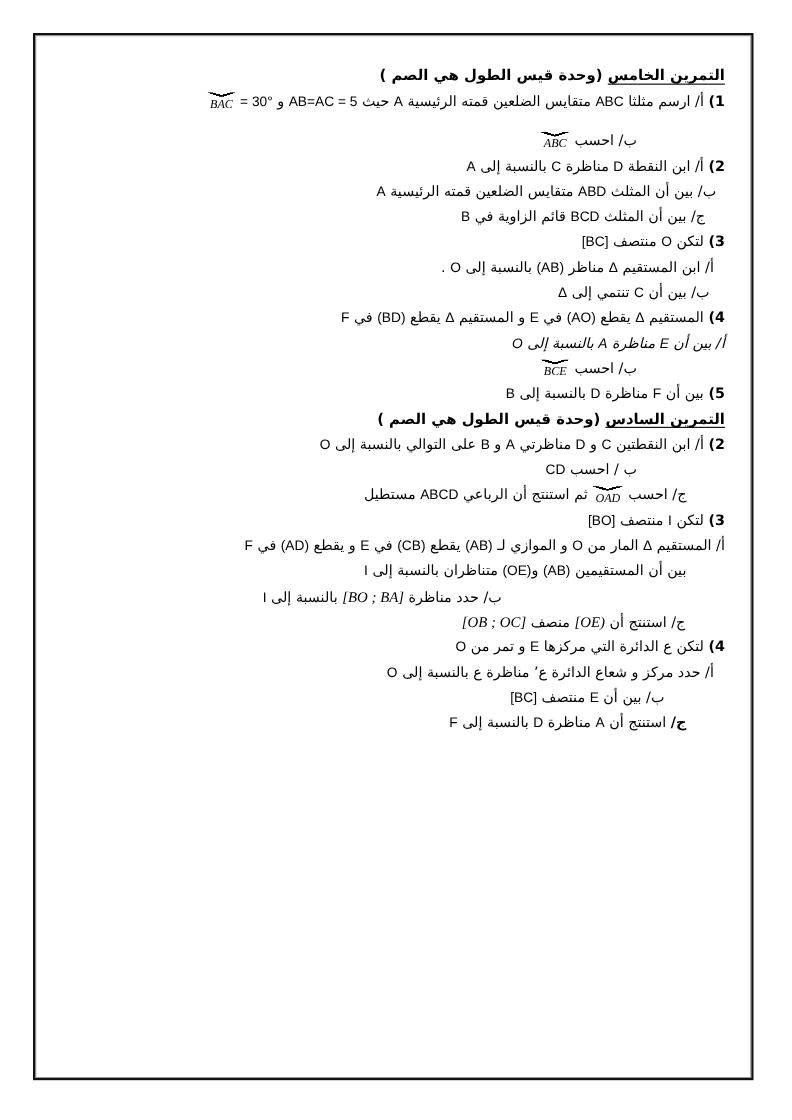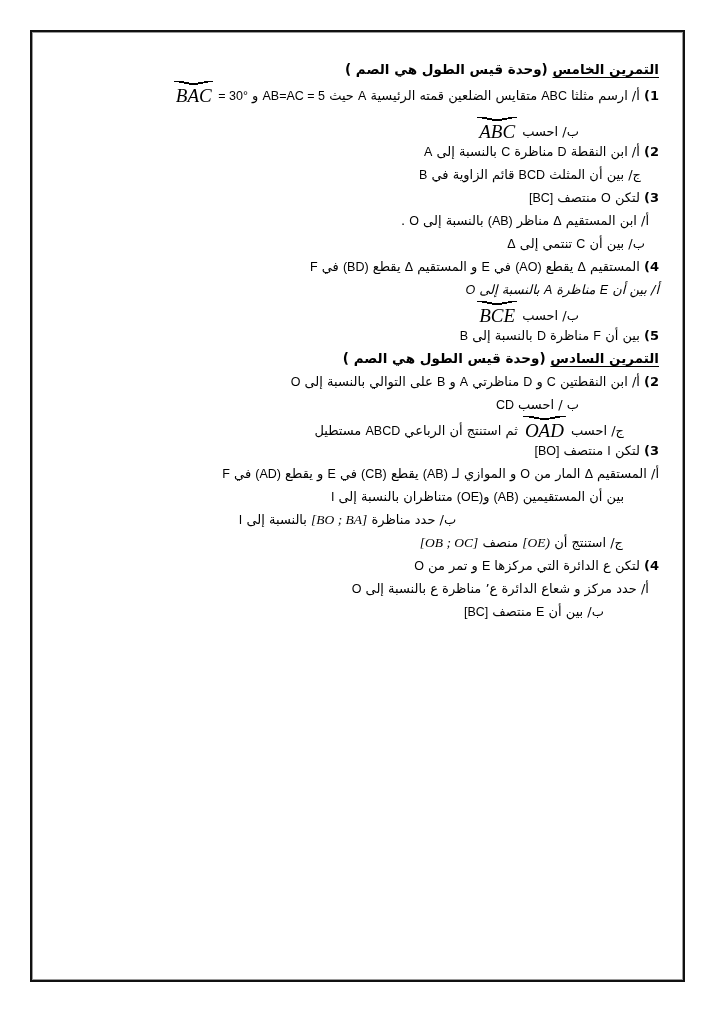--- a/index.html
+++ b/index.html
@@ -20,54 +20,56 @@
   }
   .line{white-space:nowrap;height:23px;}
   .title-line{font-weight:bold;font-size:13.5px;}
   .r-ar{font-family:"DejaVu Sans",sans-serif;}
   .r-arb{font-family:"DejaVu Sans",sans-serif;font-weight:bold;}
   .r-aru{font-family:"DejaVu Sans",sans-serif;font-weight:bold;text-decoration:underline;text-underline-offset:3px;}
   .r-lt{font-family:"Liberation Sans","DejaVu Sans",sans-serif;font-size:12.5px;}
   .r-mi{font-family:"Liberation Serif","DejaVu Serif",serif;font-style:italic;font-size:13.5px;}
   .hat{
     position:relative;display:inline-block;
-    font-family:"Liberation Serif","DejaVu Serif",serif;font-style:italic;font-size:19px;
+    font-family:"Liberation Serif","DejaVu Serif",serif;font-style:italic;font-size:11px;
     padding:5px 3px 0;line-height:1.1;vertical-align:-2px;
   }
   .hat::before{
     content:"";position:absolute;top:0;left:1px;right:1px;height:4px;
     background:
       linear-gradient(to top right,transparent 44%,#000 44%,#000 68%,transparent 68%) no-repeat 0 0/51% 100%,
       linear-gradient(to bottom right,transparent 32%,#000 32%,#000 56%,transparent 56%) no-repeat 100% 0/51% 100%;
   }
   .r-grp{direction:ltr;}
 </style>
 </head>
 <body>
 
 <div class="frame">
   <div class="content">
       <div class="line title-line"><span class="r-aru">التمرين الخامس</span><span class="r-arb">  (وحدة قيس الطول هي الصم )</span></div>
       <div class="line" style="margin-right: 0px;"><span class="r-arb">1)</span><span class="r-ar"> أ/ ارسم مثلثا </span><span class="r-lt" dir="ltr">ABC</span><span class="r-ar"> متقايس الضلعين قمته الرئيسية </span><span class="r-lt" dir="ltr">A</span><span class="r-ar"> حيث </span><span class="r-lt" dir="ltr">AB=AC = 5</span><span class="r-ar"> و </span><span class="r-grp" dir="ltr"><span class="hat" dir="ltr">BAC</span><span class="r-lt" dir="ltr"> = 30°</span></span></div>
       <div class="line" style="margin-right: 80px; margin-top: 13px;"><span class="r-ar">ب/ احسب </span><span class="hat" dir="ltr">ABC</span></div>
       <div class="line" style="margin-right: 0px;"><span class="r-arb">2)</span><span class="r-ar"> أ/ ابن النقطة </span><span class="r-lt" dir="ltr">D</span><span class="r-ar"> مناظرة </span><span class="r-lt" dir="ltr">C</span><span class="r-ar"> بالنسبة إلى </span><span class="r-lt" dir="ltr">A</span></div>
+      <div class="line" style="margin-right: 8px;"><span class="r-ar">ب/ بين أن المثلث </span><span class="r-lt" dir="ltr">ABD</span><span class="r-ar"> متقايس الضلعين قمته الرئيسية </span><span class="r-lt" dir="ltr">A</span></div>
       <div class="line" style="margin-right: 18px;"><span class="r-ar">ج/ بين أن المثلث </span><span class="r-lt" dir="ltr">BCD</span><span class="r-ar"> قائم الزاوية في </span><span class="r-lt" dir="ltr">B</span></div>
       <div class="line" style="margin-right: 0px;"><span class="r-arb">3)</span><span class="r-ar"> لتكن </span><span class="r-lt" dir="ltr">O</span><span class="r-ar"> منتصف </span><span class="r-lt" dir="ltr">[BC]</span></div>
       <div class="line" style="margin-right: 10px;"><span class="r-ar">أ/ ابن المستقيم </span><span class="r-lt" dir="ltr">Δ</span><span class="r-ar"> مناظر </span><span class="r-lt" dir="ltr">(AB)</span><span class="r-ar"> بالنسبة إلى </span><span class="r-lt" dir="ltr">O</span><span class="r-ar"> .</span></div>
       <div class="line" style="margin-right: 14px;"><span class="r-ar">ب/ بين أن </span><span class="r-lt" dir="ltr">C</span><span class="r-ar"> تنتمي  إلى </span><span class="r-lt" dir="ltr">Δ</span></div>
       <div class="line" style="margin-right: 0px;"><span class="r-arb">4)</span><span class="r-ar"> المستقيم </span><span class="r-lt" dir="ltr">Δ</span><span class="r-ar"> يقطع </span><span class="r-lt" dir="ltr">(AO)</span><span class="r-ar"> في </span><span class="r-lt" dir="ltr">E</span><span class="r-ar"> و المستقيم </span><span class="r-lt" dir="ltr">Δ</span><span class="r-ar"> يقطع </span><span class="r-lt" dir="ltr">(BD)</span><span class="r-ar"> في </span><span class="r-lt" dir="ltr">F</span></div>
       <div class="line" style=" font-style: italic;"><span class="r-ar">أ/ بين أن </span><span class="r-lt" dir="ltr">E</span><span class="r-ar"> مناظرة </span><span class="r-lt" dir="ltr">A</span><span class="r-ar"> بالنسبة إلى </span><span class="r-lt" dir="ltr">O</span></div>
       <div class="line" style="margin-right: 80px;"><span class="r-ar">ب/ احسب </span><span class="hat" dir="ltr">BCE</span></div>
       <div class="line" style="margin-right: 0px;"><span class="r-arb">5)</span><span class="r-ar"> بين أن </span><span class="r-lt" dir="ltr">F</span><span class="r-ar"> مناظرة </span><span class="r-lt" dir="ltr">D</span><span class="r-ar"> بالنسبة إلى </span><span class="r-lt" dir="ltr">B</span></div>
       <div class="line title-line"><span class="r-aru">التمرين السادس</span><span class="r-arb"> (وحدة قيس الطول هي الصم )</span></div>
       <div class="line" style="margin-right: 0px;"><span class="r-arb">2)</span><span class="r-ar"> أ/ ابن النقطتين </span><span class="r-lt" dir="ltr">C</span><span class="r-ar"> و </span><span class="r-lt" dir="ltr">D</span><span class="r-ar"> مناظرتي </span><span class="r-lt" dir="ltr">A</span><span class="r-ar">  و  </span><span class="r-lt" dir="ltr">B</span><span class="r-ar"> على التوالي بالنسبة إلى </span><span class="r-lt" dir="ltr">O</span></div>
       <div class="line" style="margin-right: 80px;"><span class="r-ar">ب / احسب </span><span class="r-lt" dir="ltr">CD</span></div>
       <div class="line" style="margin-right: 35px;"><span class="r-ar">ج/ احسب </span><span class="hat" dir="ltr">OAD</span><span class="r-ar"> ثم استنتج أن الرباعي  </span><span class="r-lt" dir="ltr">ABCD</span><span class="r-ar">  مستطيل</span></div>
       <div class="line" style="margin-right: 0px;"><span class="r-arb">3)</span><span class="r-ar"> لتكن </span><span class="r-lt" dir="ltr">I</span><span class="r-ar"> منتصف </span><span class="r-lt" dir="ltr">[BO]</span></div>
       <div class="line" style="margin-right: 0px;"><span class="r-ar">أ/  المستقيم  </span><span class="r-lt" dir="ltr">Δ</span><span class="r-ar">  المار من </span><span class="r-lt" dir="ltr">O</span><span class="r-ar"> و الموازي لـ </span><span class="r-lt" dir="ltr">(AB)</span><span class="r-ar"> يقطع </span><span class="r-lt" dir="ltr">(CB)</span><span class="r-ar"> في </span><span class="r-lt" dir="ltr">E</span><span class="r-ar"> و يقطع </span><span class="r-lt" dir="ltr">(AD)</span><span class="r-ar"> في </span><span class="r-lt" dir="ltr">F</span></div>
       <div class="line" style="margin-right: 35px;"><span class="r-ar">بين أن المستقيمين  </span><span class="r-lt" dir="ltr">(AB)</span><span class="r-ar"> و</span><span class="r-lt" dir="ltr">(OE)</span><span class="r-ar">  متناظران بالنسبة إلى </span><span class="r-lt" dir="ltr">I</span></div>
       <div class="line" style="margin-right: 14px; text-align: center;"><span class="r-ar">ب/ حدد مناظرة </span><span class="r-mi" dir="ltr">[BO ; BA]</span><span class="r-ar"> بالنسبة إلى </span><span class="r-lt" dir="ltr">I</span></div>
       <div class="line" style="margin-right: 36px;"><span class="r-ar">ج/ استنتج أن </span><span class="r-mi" dir="ltr">[OE)</span><span class="r-ar">  منصف </span><span class="r-mi" dir="ltr">[OB ; OC]</span></div>
       <div class="line" style="margin-right: 0px;"><span class="r-arb">4)</span><span class="r-ar"> لتكن ع الدائرة التي مركزها </span><span class="r-lt" dir="ltr">E</span><span class="r-ar"> و تمر من </span><span class="r-lt" dir="ltr">O</span></div>
       <div class="line" style="margin-right: 10px;"><span class="r-ar">أ/ حدد مركز و شعاع الدائرة  ع’ مناظرة ع بالنسبة إلى </span><span class="r-lt" dir="ltr">O</span></div>
       <div class="line" style="margin-right: 55px;"><span class="r-ar">ب/ بين أن </span><span class="r-lt" dir="ltr">E</span><span class="r-ar"> منتصف </span><span class="r-lt" dir="ltr">[BC]</span></div>
+      <div class="line" style="margin-right: 35px;"><span class="r-arb">ج/</span><span class="r-ar"> استنتج أن </span><span class="r-lt" dir="ltr">A</span><span class="r-ar"> مناظرة </span><span class="r-lt" dir="ltr">D</span><span class="r-ar"> بالنسبة إلى </span><span class="r-lt" dir="ltr">F</span></div>
     </div>
 </div>
 
 </body></html>

